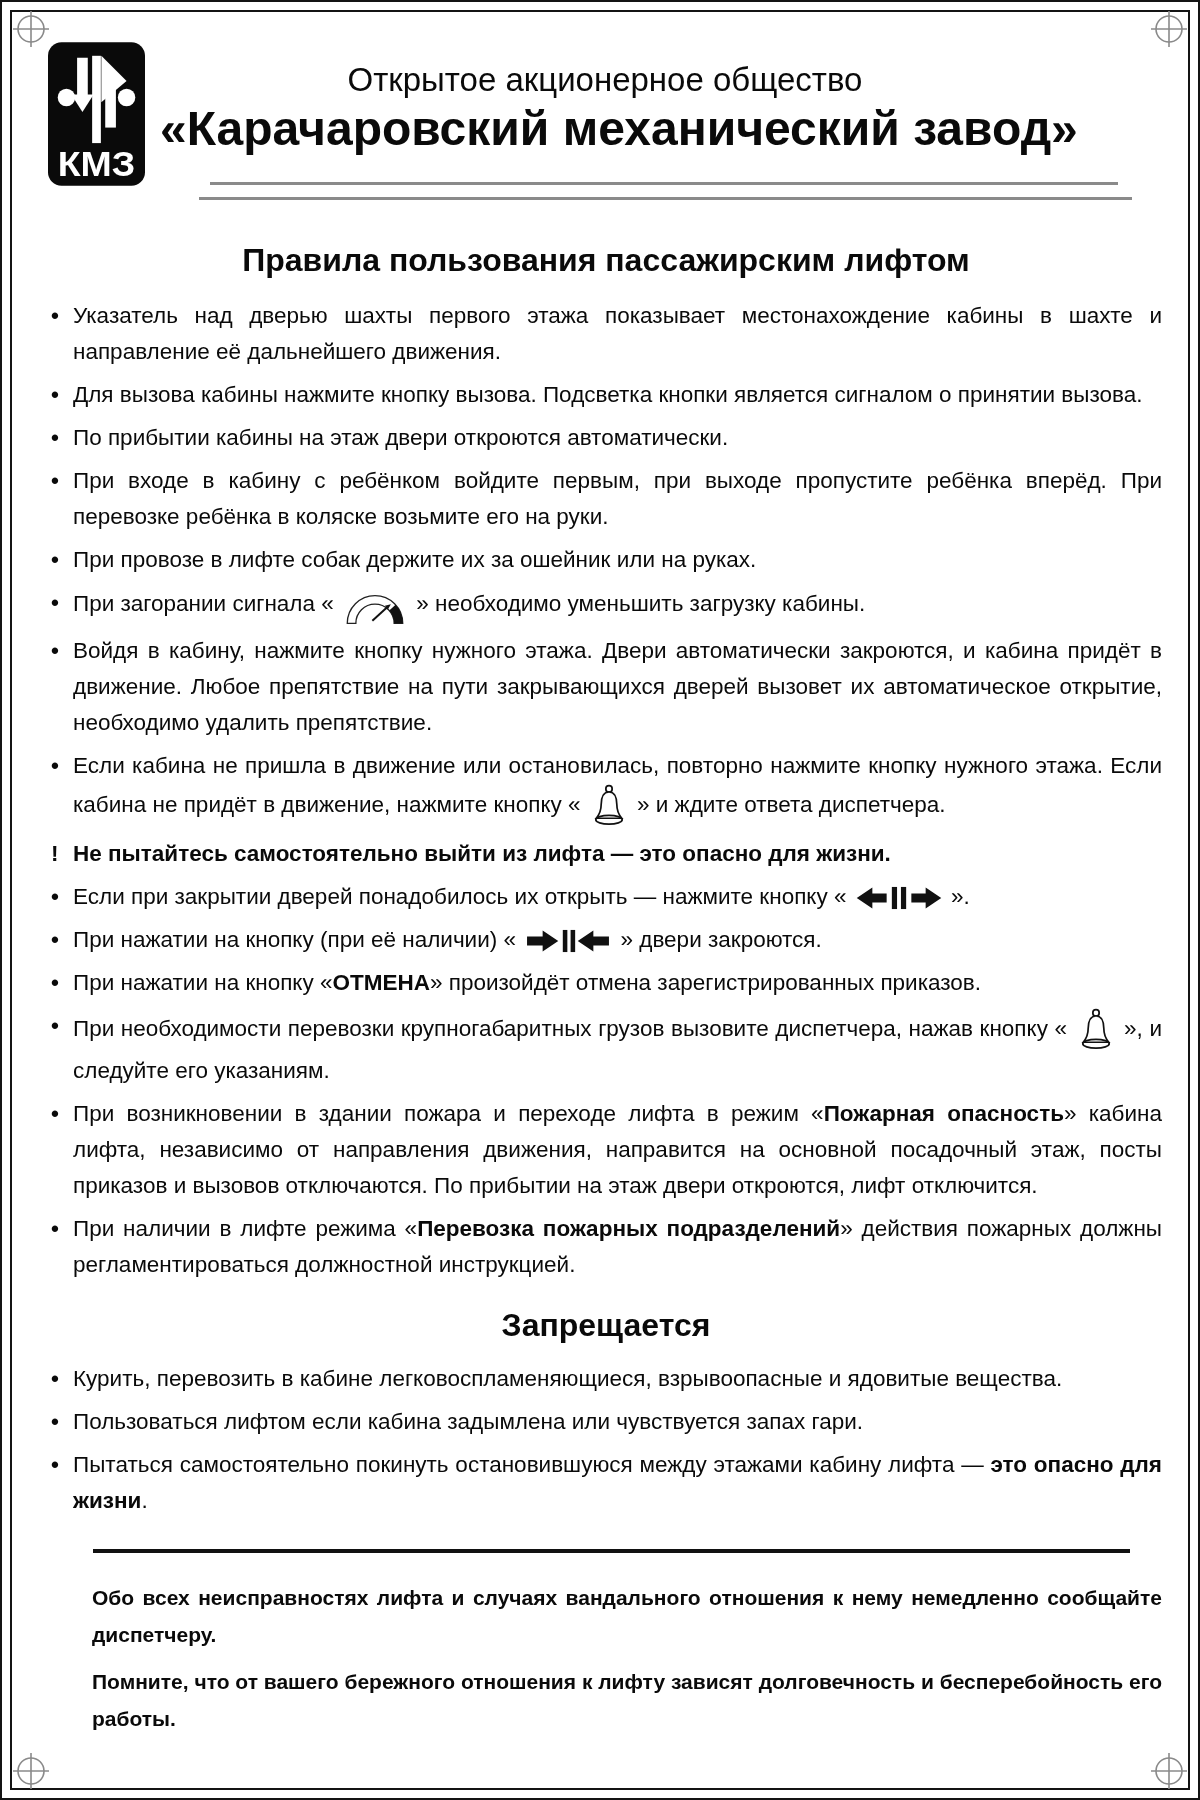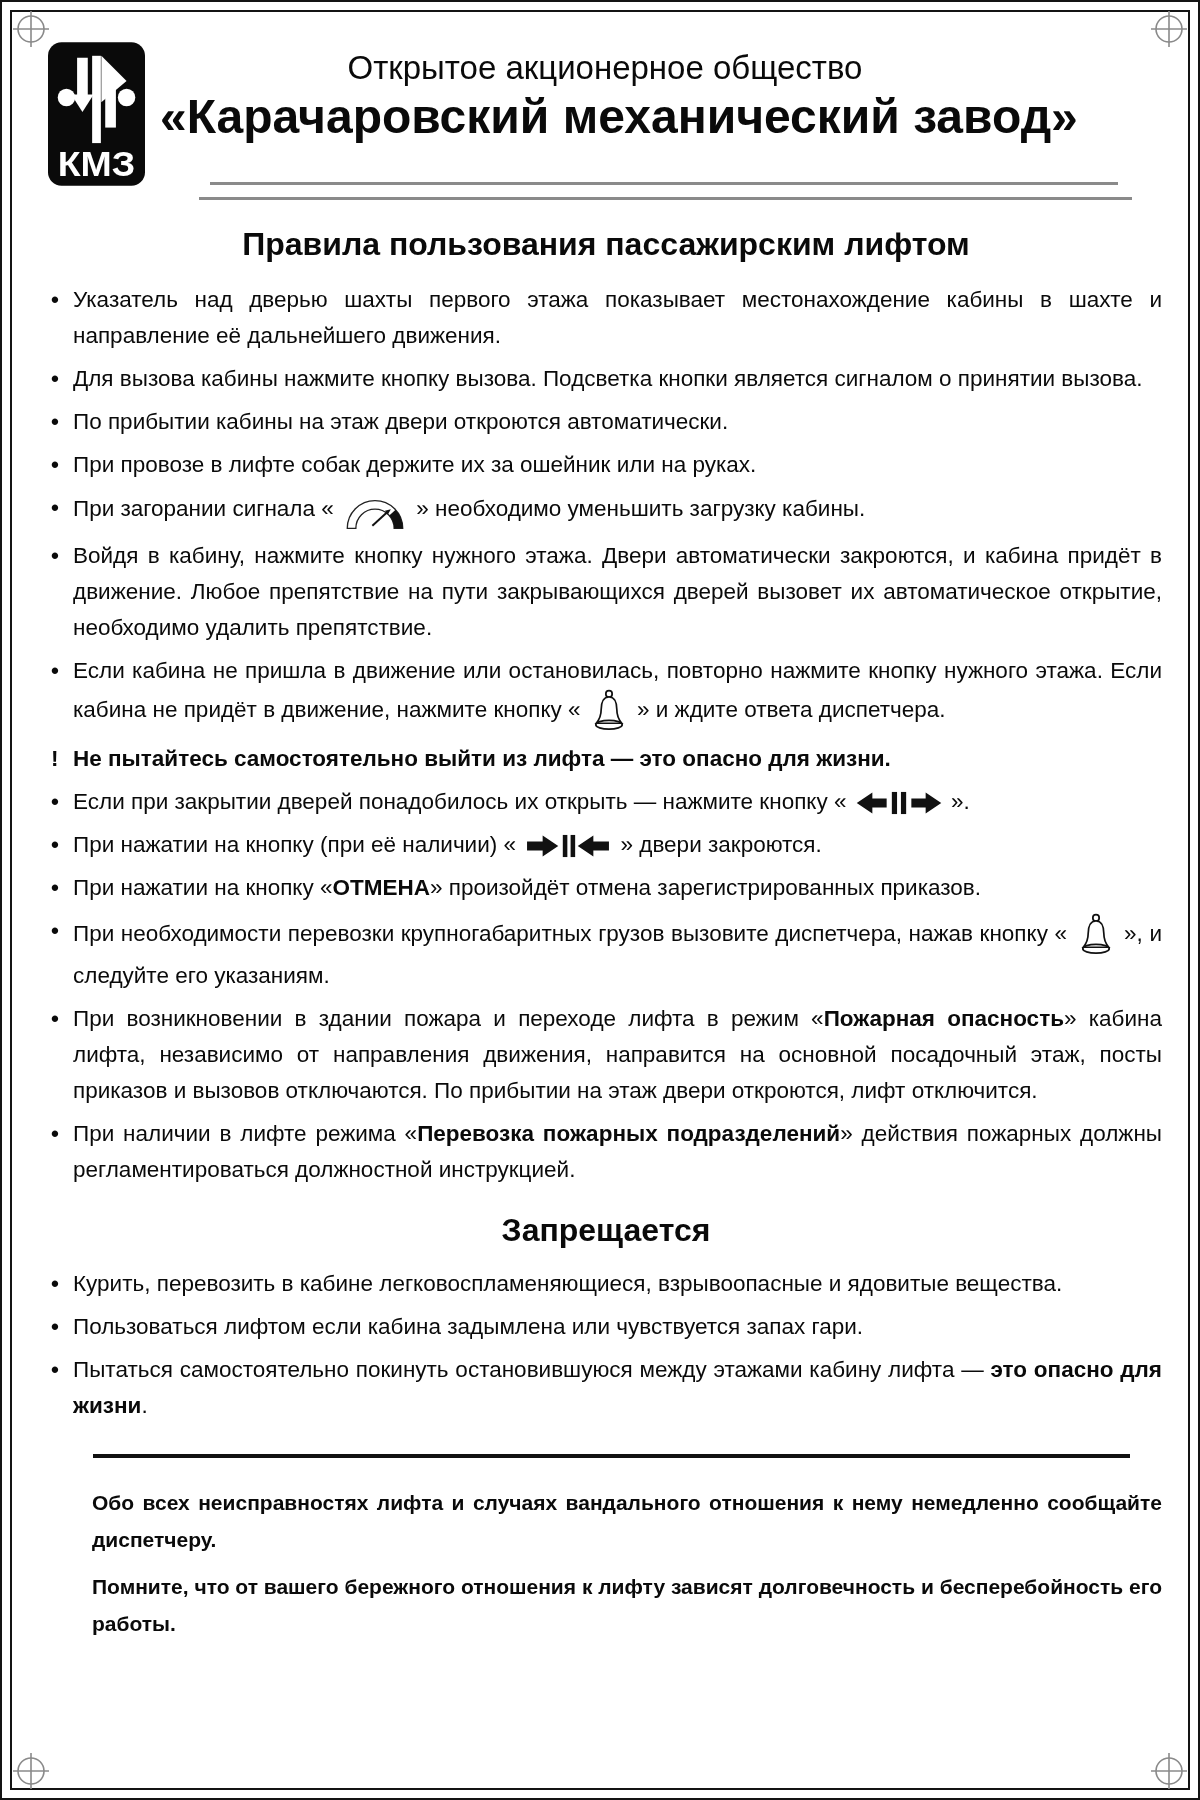--- a/index.html
+++ b/index.html
@@ -11,30 +11,30 @@
   .page{position:absolute;inset:0;background:#fff;}
   .frame-outer{position:absolute;inset:0;border:2px solid #141414;pointer-events:none;}
   .frame-inner{position:absolute;inset:10px;border:2px solid #141414;pointer-events:none;}
   .regmark{position:absolute;width:44px;height:44px;}
   .regmark.tl{left:9px;top:7px;}  .regmark.tr{left:1147px;top:7px;}
   .regmark.bl{left:9px;top:1749px;} .regmark.br{left:1147px;top:1749px;}
 
   
   .header{position:relative;height:212px;}
   .logo{position:absolute;left:48px;top:42px;width:97px;height:144px;}
-  .header-text{position:absolute;left:160px;top:48px;width:890px;text-align:center;}
+  .header-text{position:absolute;left:160px;top:60px;width:890px;text-align:center;}
   .org-type{font-size:33px;font-weight:400;letter-spacing:0;line-height:40px;}
   .org-name{font-size:48px;font-weight:700;line-height:54px;margin-top:2px;white-space:nowrap;}
   .rule{position:absolute;height:3px;background:#8a8a8a;}
   .rule-1{left:210px;width:908px;top:182px;}
   .rule-2{left:199px;width:933px;top:197px;}
 
   
   .content{position:absolute;left:50px;right:38px;top:224px;}
-  .section-title{font-size:32px;font-weight:700;text-align:center;margin:0 0 18px 0;line-height:40px;}
+  .section-title{font-size:32px;font-weight:700;text-align:center;margin:16px 0 18px 0;line-height:40px;}
   .section-title.prohibited{margin-top:22px;margin-bottom:16px;}
 
   ul.bullet-list{list-style:none;margin:0;padding:0;}
   ul.bullet-list li{
     position:relative;padding-left:23px;margin:0 0 7px 0;
     font-size:22.5px;line-height:36px;text-align:justify;
   }
   ul.bullet-list li::before{
     content:attr(data-marker);
     position:absolute;left:1px;top:0;font-weight:700;
@@ -103,20 +103,21 @@
     <div class="rule rule-1"></div>
     <div class="rule rule-2"></div>
   </header>
 
   <main class="content">
     <h1 class="section-title">Правила пользования пассажирским лифтом</h1>
     <ul class="bullet-list">
         <li data-marker="•">Указатель над дверью шахты первого этажа показывает местонахождение кабины в шахте и направление её дальнейшего движения.</li>
         <li data-marker="•">Для вызова кабины нажмите кнопку вызова. Подсветка кнопки является сигналом о принятии вызова.</li>
         <li data-marker="•">По прибытии кабины на этаж двери откроются автоматически.</li>
+        <li data-marker="•">При входе в кабину с ребёнком войдите первым, при выходе пропустите ребёнка вперёд. При перевозке ребёнка в коляске возьмите его на руки.</li>
         <li data-marker="•">При провозе в лифте собак держите их за ошейник или на руках.</li>
         <li data-marker="•">При загорании сигнала « <span class="inline-icon icon-overload-indicator"><svg viewBox="0 0 100 62">
               <path d="M8,58 A42,42 0 0 1 92,58 L79,58 A29,29 0 0 0 21,58 Z" fill="#fff" stroke="#222" stroke-width="2"></path>
               <path d="M92,58 A42,42 0 0 0 81.2,29.9 L71.6,38.6 A29,29 0 0 1 79,58 Z" fill="#111"></path>
               <line x1="46" y1="54" x2="68" y2="34" stroke="#111" stroke-width="3"></line>
               <polygon points="74,29 69.5,37 65,31.5" fill="#111"></polygon>
             </svg></span> » необходимо уменьшить загрузку кабины.</li>
         <li data-marker="•">Войдя в кабину, нажмите кнопку нужного этажа. Двери автоматически закроются, и кабина придёт в движение. Любое препятствие на пути закрывающихся дверей вызовет их автоматическое открытие, необходимо удалить препятствие.</li>
         <li data-marker="•">Если кабина не пришла в движение или остановилась, повторно нажмите кнопку нужного этажа. Если кабина не придёт в движение, нажмите кнопку « <span class="inline-icon icon-call-bell"><svg viewBox="0 0 80 92">
               <circle cx="40" cy="10" r="6.5" fill="none" stroke="#111" stroke-width="3.5"></circle>

